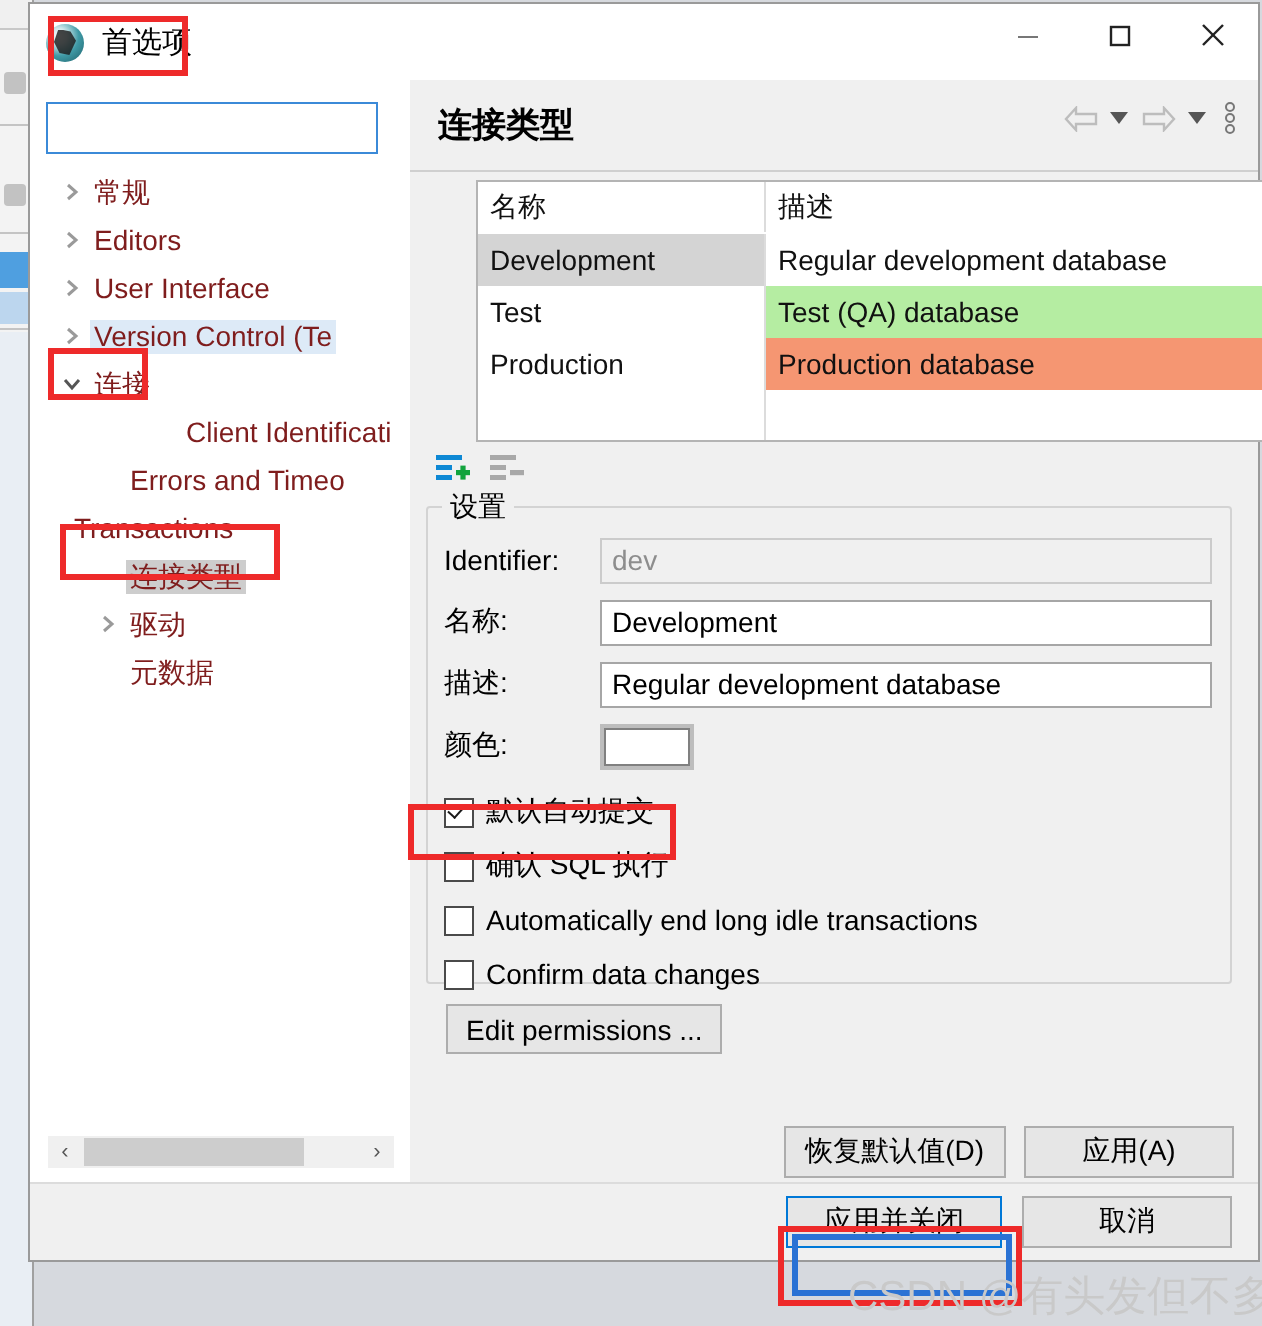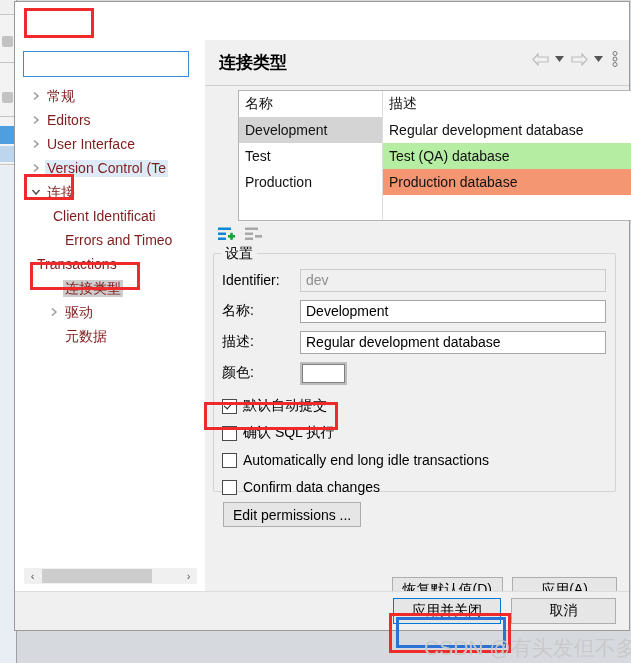--- a/index.html
+++ b/index.html
@@ -361,21 +361,21 @@
     color: #000;
     font-family: inherit;
     display: flex;
     align-items: center;
   }
 
   
   .mid-btns {
     position: absolute;
     right: 12px; top: 477px;
-    display: flex; gap: 9px; margin-top: 14px;
+    display: flex; gap: 9px;
   }
   .btn {
     background: #e6e6e6;
     border: 1px solid #adadad;
     font-size: 14px;
     color: #000;
     font-family: inherit;
     height: 26px;
     min-width: 105px;
     padding: 0 10px;
@@ -435,20 +435,43 @@
     <div class="bg-ic" style="top:92px"></div>
     <div class="bg-strip sep" style="top:116px"></div>
     <div class="bg-strip sel" style="top:126px;height:18px"></div>
     <div class="bg-strip sel2" style="top:146px;height:16px"></div>
     <div class="bg-strip sep" style="top:164px"></div>
     <div class="bg-strip pale" style="top:166px;height:497px"></div>
   </div>
 
   <div class="dialog">
 
+    <div class="titlebar">
+      <div class="app-icon"></div>
+      <div class="win-title">首选项</div>
+
+      <div class="win-buttons">
+        <div class="win-btn">
+          <svg width="12" height="12" viewBox="0 0 12 12">
+              <line x1="1" y1="6.5" x2="11" y2="6.5" stroke="#777" stroke-width="1"></line>
+            </svg>
+        </div>
+        <div class="win-btn">
+          <svg width="12" height="12" viewBox="0 0 12 12">
+              <rect x="1.5" y="1.5" width="9" height="9" fill="none" stroke="#222" stroke-width="1.2"></rect>
+            </svg>
+        </div>
+        <div class="win-btn">
+          <svg width="13" height="13" viewBox="0 0 13 13">
+              <line x1="1.5" y1="1.5" x2="11.5" y2="11.5" stroke="#222" stroke-width="1.2"></line>
+              <line x1="11.5" y1="1.5" x2="1.5" y2="11.5" stroke="#222" stroke-width="1.2"></line>
+            </svg>
+        </div>
+      </div>
+    </div>
 
     <div class="dlg-body">
 
       <div class="left-pane">
         <input class="search-box" type="text" value="" style="">
 
         <div class="tree">
 
           <div class="tnode" style="padding-left:12px">
             <span class="twist">
@@ -488,21 +511,21 @@
 
           <div class="tnode" style="padding-left:12px">
             <span class="twist">
               <svg width="10" height="8" viewBox="0 0 10 8">
                   <polyline points="1.5,2 5,6 8.5,2" fill="none" stroke="#555" stroke-width="1.5"></polyline>
                 </svg>
             </span>
             <span class="tlabel">连接</span>
           </div>
 
-          <div class="tnode" style="padding-left:36px">
+          <div class="tnode" style="padding-left:76px">
             <span class="tlabel">Client Identificati</span>
           </div>
 
           <div class="tnode" style="padding-left:48px">
             <span class="tlabel">Errors and Timeo</span>
           </div>
 
           <div class="tnode" style="padding-left:20px">
             <span class="tlabel">Transactions</span>
           </div>

